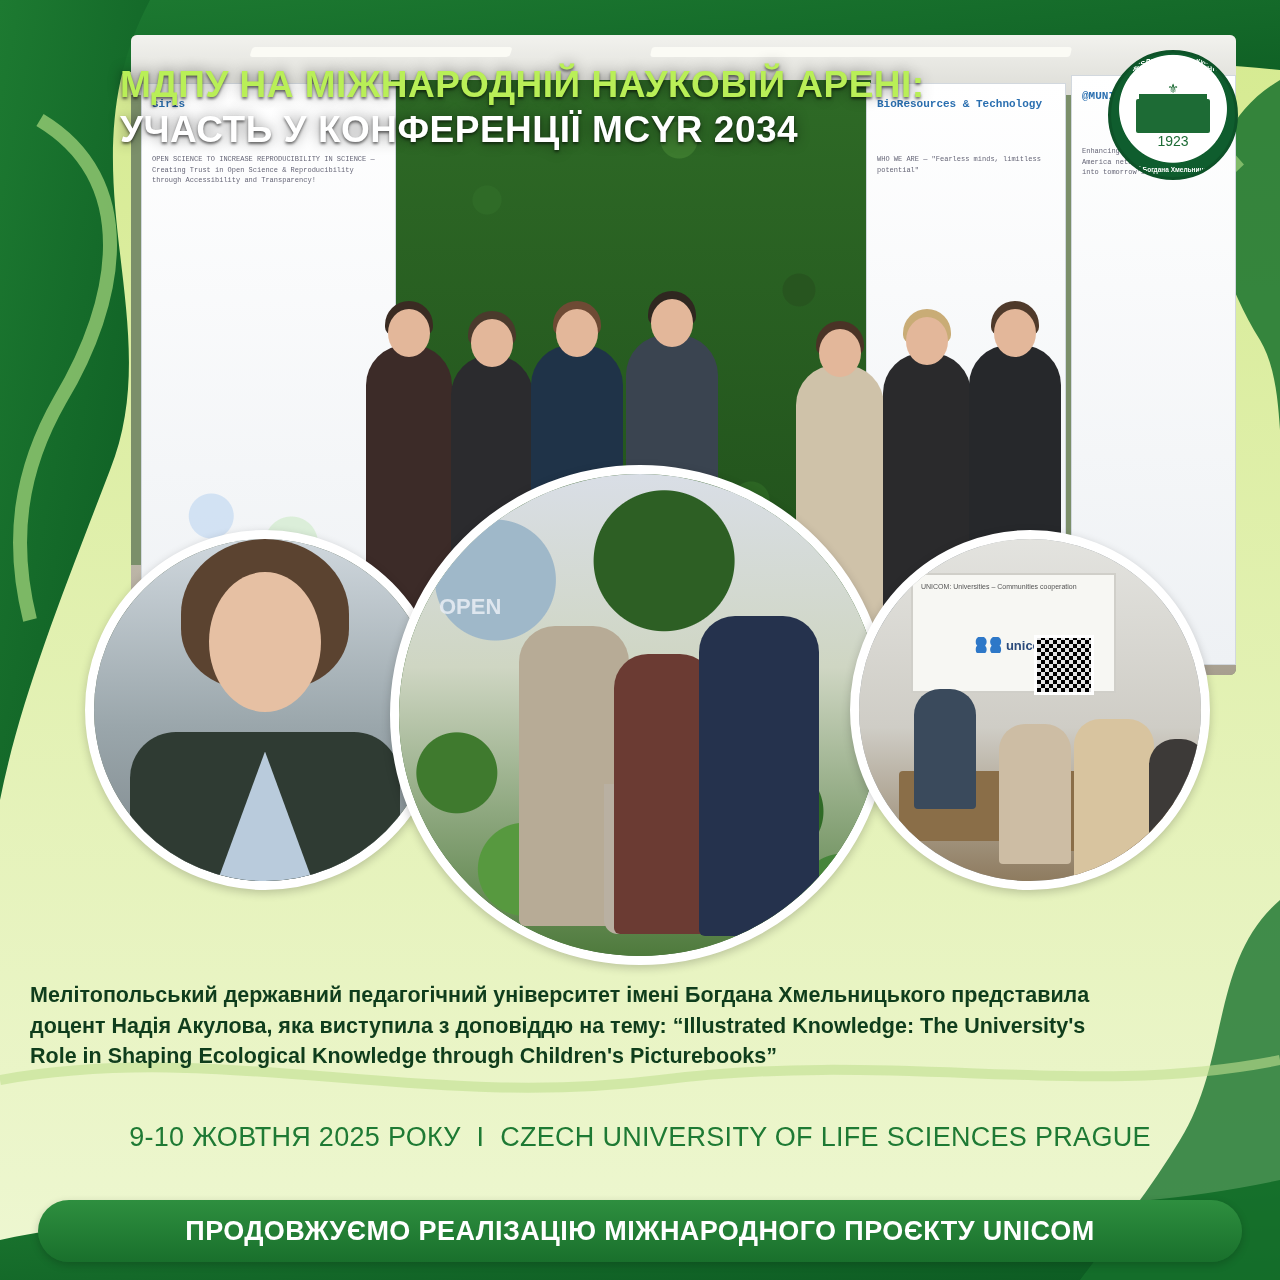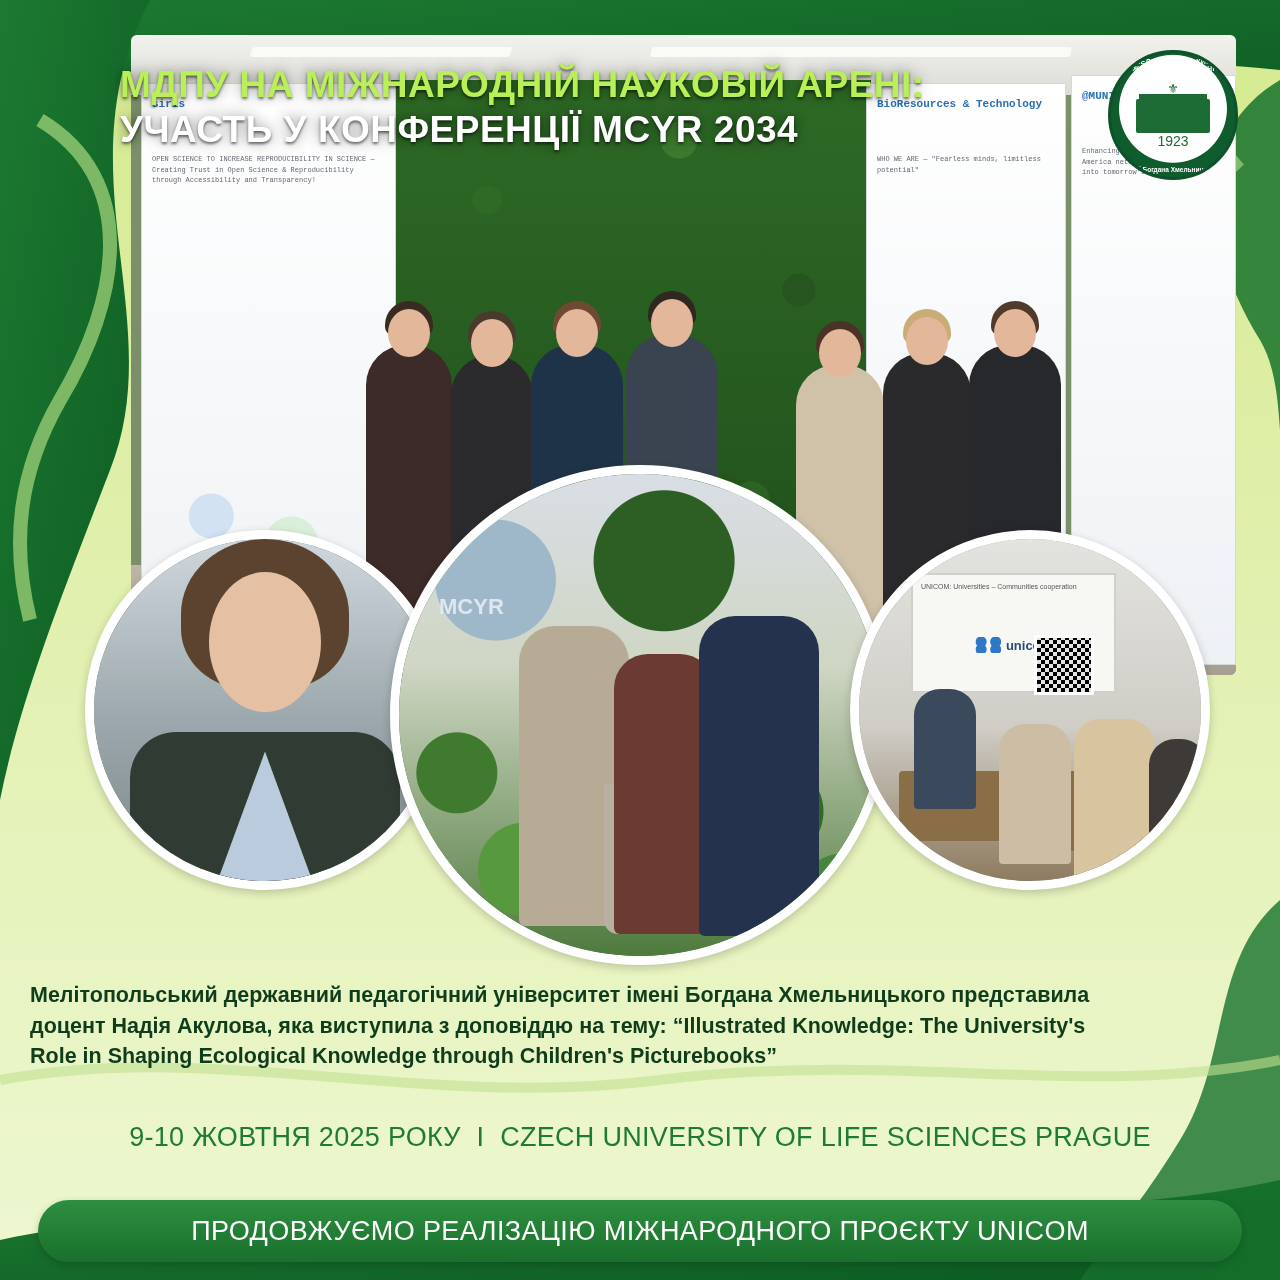--- a/index.html
+++ b/index.html
@@ -219,21 +219,21 @@
   
   .ribbon {
     position: absolute; left: 38px; bottom: 18px; width: 1204px; height: 62px;
     background: linear-gradient(180deg,#2e8f3f,#19702c);
     border-radius: 34px;
     display: flex; align-items: center; justify-content: center;
     z-index: 5;
     box-shadow: 0 3px 8px rgba(0,0,0,.2);
   }
   .ribbon-text {
-    color: #ffffff; font-size: 27px; font-weight: normal; letter-spacing: .4px;
+    color: #ffffff; font-size: 27px; font-weight: bold; letter-spacing: .4px;
   }
 </style>
 </head>
 <body>
 
 <div class="poster">
 
   <div class="bg-swirls">
     <svg viewBox="0 0 1280 1280" preserveAspectRatio="none" aria-hidden="true">
       <defs>
@@ -319,21 +319,21 @@
         <div class="portrait-shirt"></div>
         <div class="portrait-hair"></div>
         <div class="portrait-face"></div>
       </div>
     </div>
 
     <div class="circle-photo circle-mid">
       <div class="cp-inner">
         <div class="mid-bg"></div>
         <div class="mid-leaves"></div>
-        <div style="position:absolute;left:40px;top:120px;font-size:22px;font-weight:bold;color:#e9eef5;opacity:.85;">MCYR</div>
+        <div style="position:absolute;left:40px;top:120px;font-size:22px;font-weight:bold;color:#e9eef5;opacity:.85;">OPEN</div>
         <div class="mid-p1"></div>
         <div class="mid-skirt"></div>
         <div class="mid-p2"></div>
         <div class="mid-p3"></div>
       </div>
     </div>
 
     <div class="circle-photo circle-right">
       <div class="cp-inner">
         <div class="right-bg"></div>

